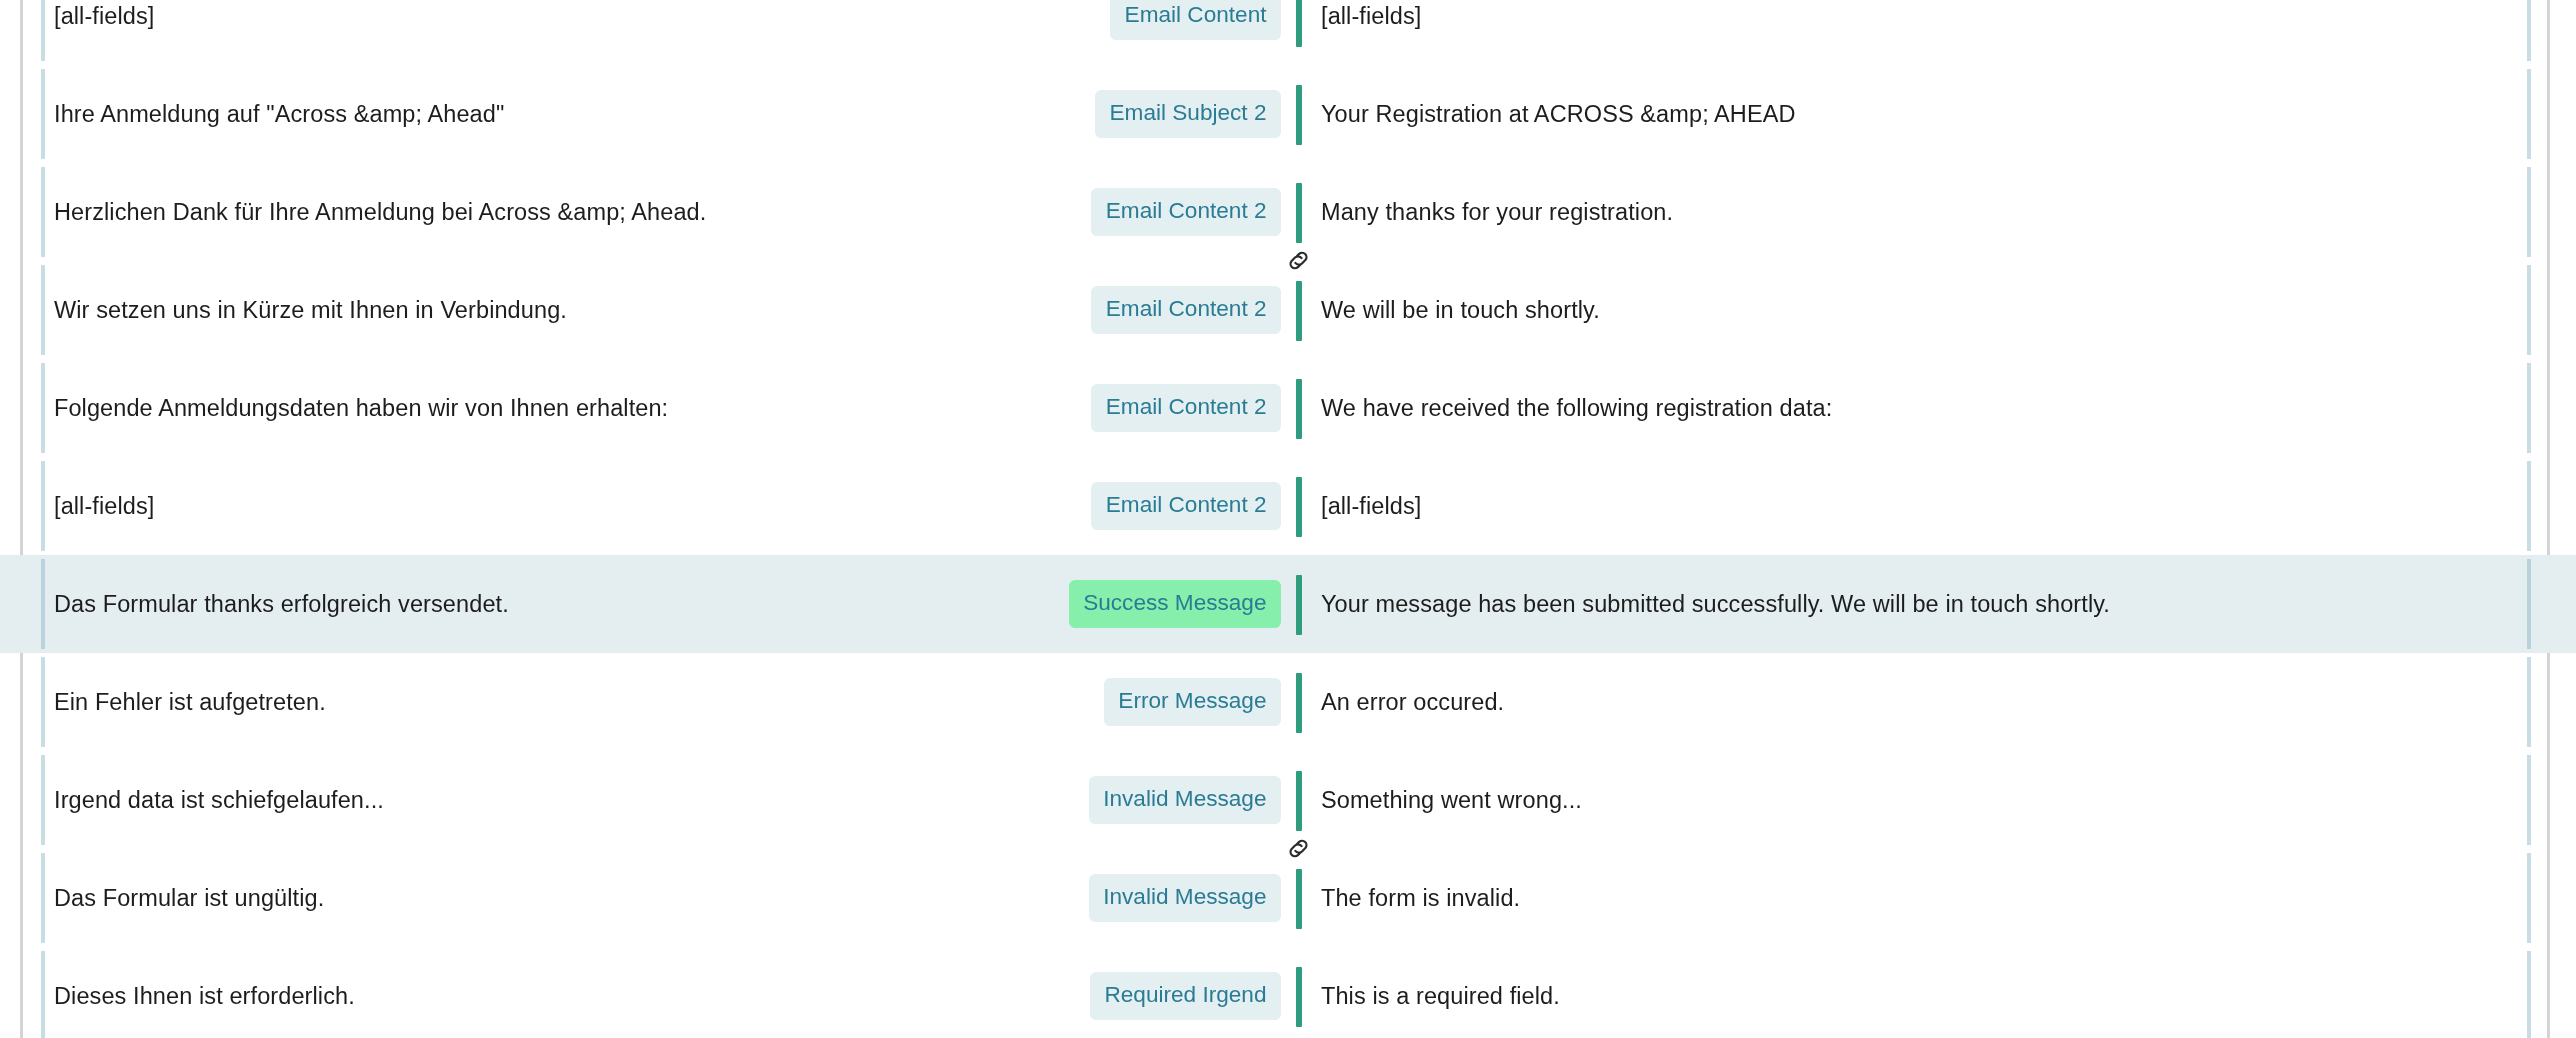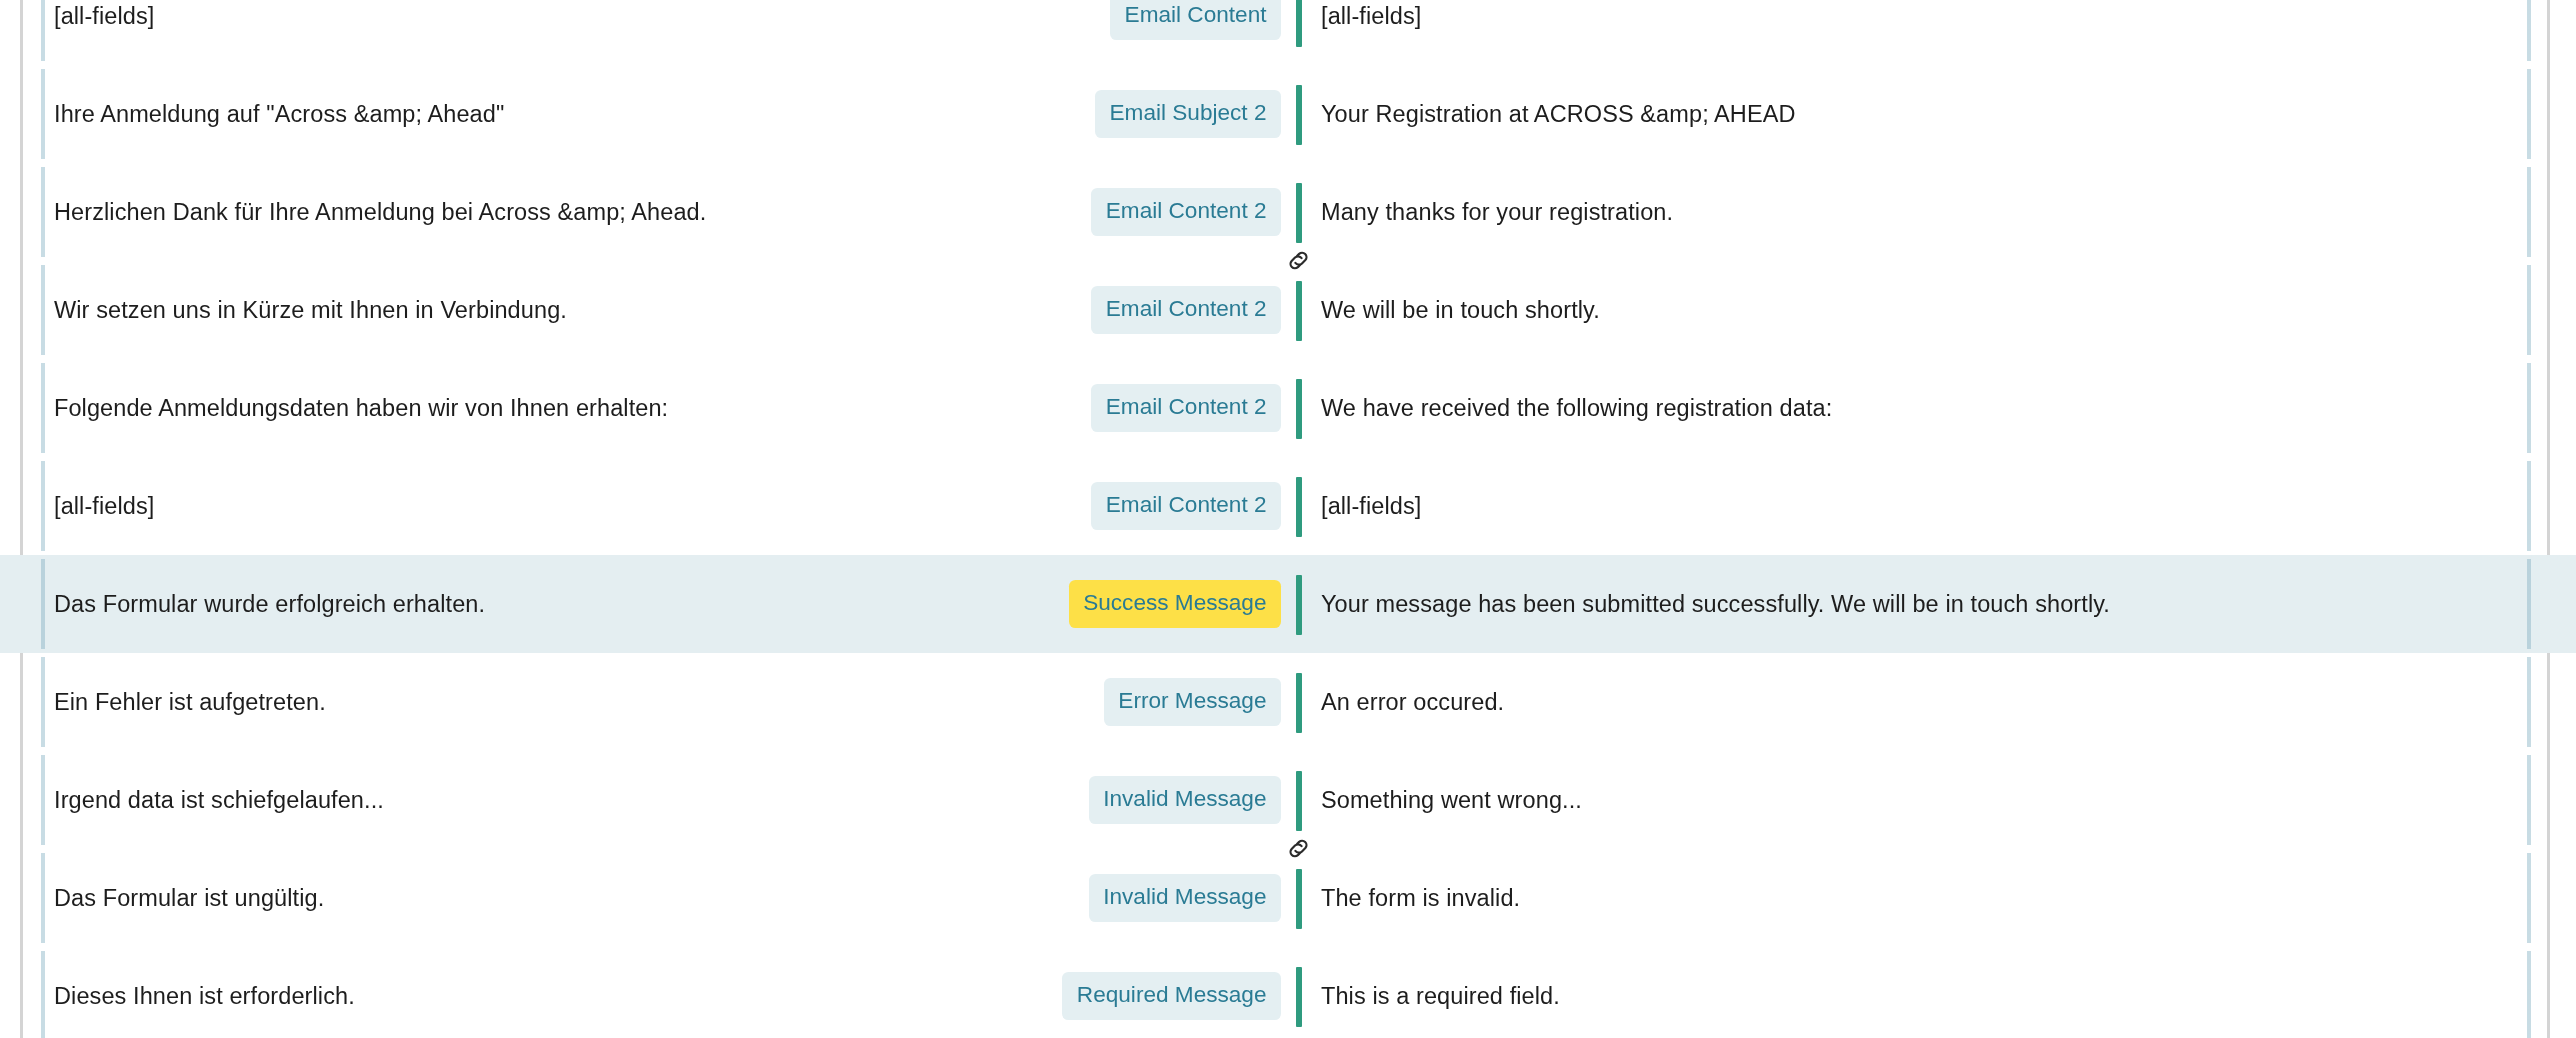--- a/index.html
+++ b/index.html
@@ -91,21 +91,21 @@
   .key-badge {
     display: inline-block;
     background: #e4eff2;
     color: #2a7b94;
     font-size: 22.6px;
     line-height: 1;
     padding: 11.7px 14.5px 13.5px 14.5px;
     border-radius: 6.3px;
     white-space: nowrap;
   }
-  .is-active .key-badge { background: #fde047; }
+  .is-active .key-badge { background: #86efac; }
 
   
   .green-bar {
     position: absolute;
     left: 1296px;
     top: 20px;
     width: 6.3px;
     height: 60px;
     background: #2f9b7f;
     border-radius: 0.9px;
@@ -196,21 +196,21 @@
       </div>
       <div class="seg-row">
         <div class="src-cell">[all-fields]</div>
         <div class="key-cell">
           <span class="key-badge">Email Content 2</span>
         </div>
         <div class="green-bar"></div>
         <div class="tgt-cell">[all-fields]</div>
       </div>
       <div class="seg-row is-active">
-        <div class="src-cell">Das Formular wurde erfolgreich erhalten.</div>
+        <div class="src-cell">Das Formular thanks erfolgreich versendet.</div>
         <div class="key-cell">
           <span class="key-badge">Success Message</span>
         </div>
         <div class="green-bar"></div>
         <div class="tgt-cell">Your message has been submitted successfully. We will be in touch shortly.</div>
       </div>
       <div class="seg-row">
         <div class="src-cell">Ein Fehler ist aufgetreten.</div>
         <div class="key-cell">
           <span class="key-badge">Error Message</span>
@@ -236,21 +236,21 @@
         <div class="src-cell">Das Formular ist ungültig.</div>
         <div class="key-cell">
           <span class="key-badge">Invalid Message</span>
         </div>
         <div class="green-bar"></div>
         <div class="tgt-cell">The form is invalid.</div>
       </div>
       <div class="seg-row">
         <div class="src-cell">Dieses Ihnen ist erforderlich.</div>
         <div class="key-cell">
-          <span class="key-badge">Required Message</span>
+          <span class="key-badge">Required Irgend</span>
         </div>
         <div class="green-bar"></div>
         <div class="tgt-cell">This is a required field.</div>
       </div>
     </div>
 
 </div>
 
 
 </body></html>

